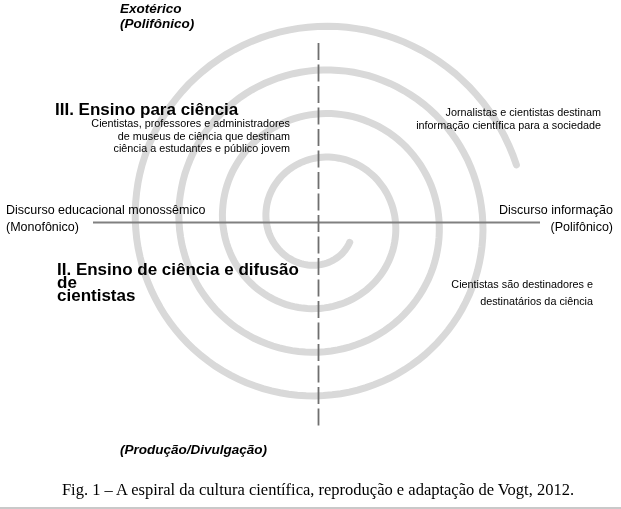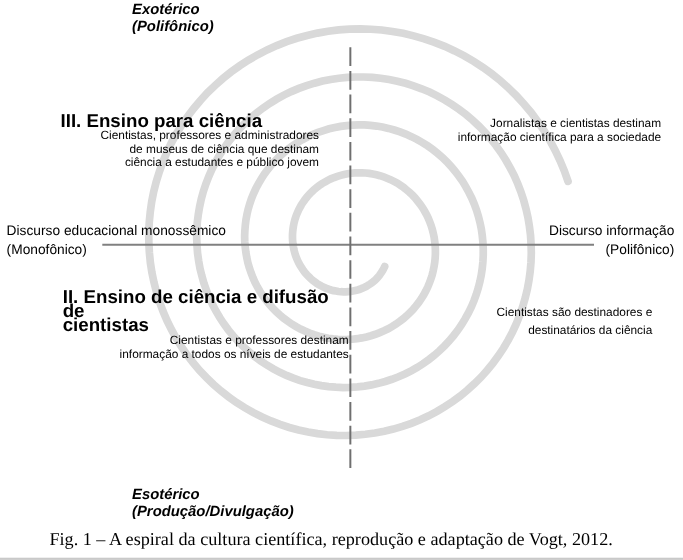--- a/index.html
+++ b/index.html
@@ -47,20 +47,21 @@
 
   .caption {
     position: absolute;
     left: 0;
     width: 602px;
     text-align: center;
     font-family: "Liberation Serif", serif;
     font-size: 16.5px;
     line-height: 21px;
     white-space: nowrap;
+    padding-left: 17px;
   }
 
   .page-edge {
     position: absolute;
     left: 0;
     bottom: 0;
     width: 621px;
     height: 2px;
   }
 </style>
@@ -98,31 +99,28 @@
   </div>
 
   <div class="lbl axis-label axis-right" style="right:8px; top:202px;">
     <span class="axis-line-txt">Discurso informação</span>
     <span class="axis-line-txt">(Polifônico)</span>
   </div>
 
   <div class="quad quad-ii" style="left:57px; top:263px; width:260px;">
     <div class="q-title">II. Ensino de ciência e difusão de
 cientistas</div>
-    <div class="q-body">Cientistas e professores destinam
-informação a todos os níveis de estudantes</div>
   </div>
 
   <div class="quad quad-i" style="left:358px; top:276px; width:235px;">
     <div class="q-body">Cientistas são destinadores e
 destinatários da ciência</div>
   </div>
 
   <div class="lbl pole-label" style="left:120px; top:442px; width:400px;">
-    <span class="pole-line">Esotérico</span>
     <span class="pole-line">(Produção/Divulgação)</span>
   </div>
 
   <div class="caption" style="top:479px;">Fig. 1 – A espiral da cultura científica, reprodução e adaptação de Vogt, 2012.</div>
 
   <div class="page-edge" style="background: rgb(201, 201, 201);"></div>
 
 </div>
 
 </body></html>

